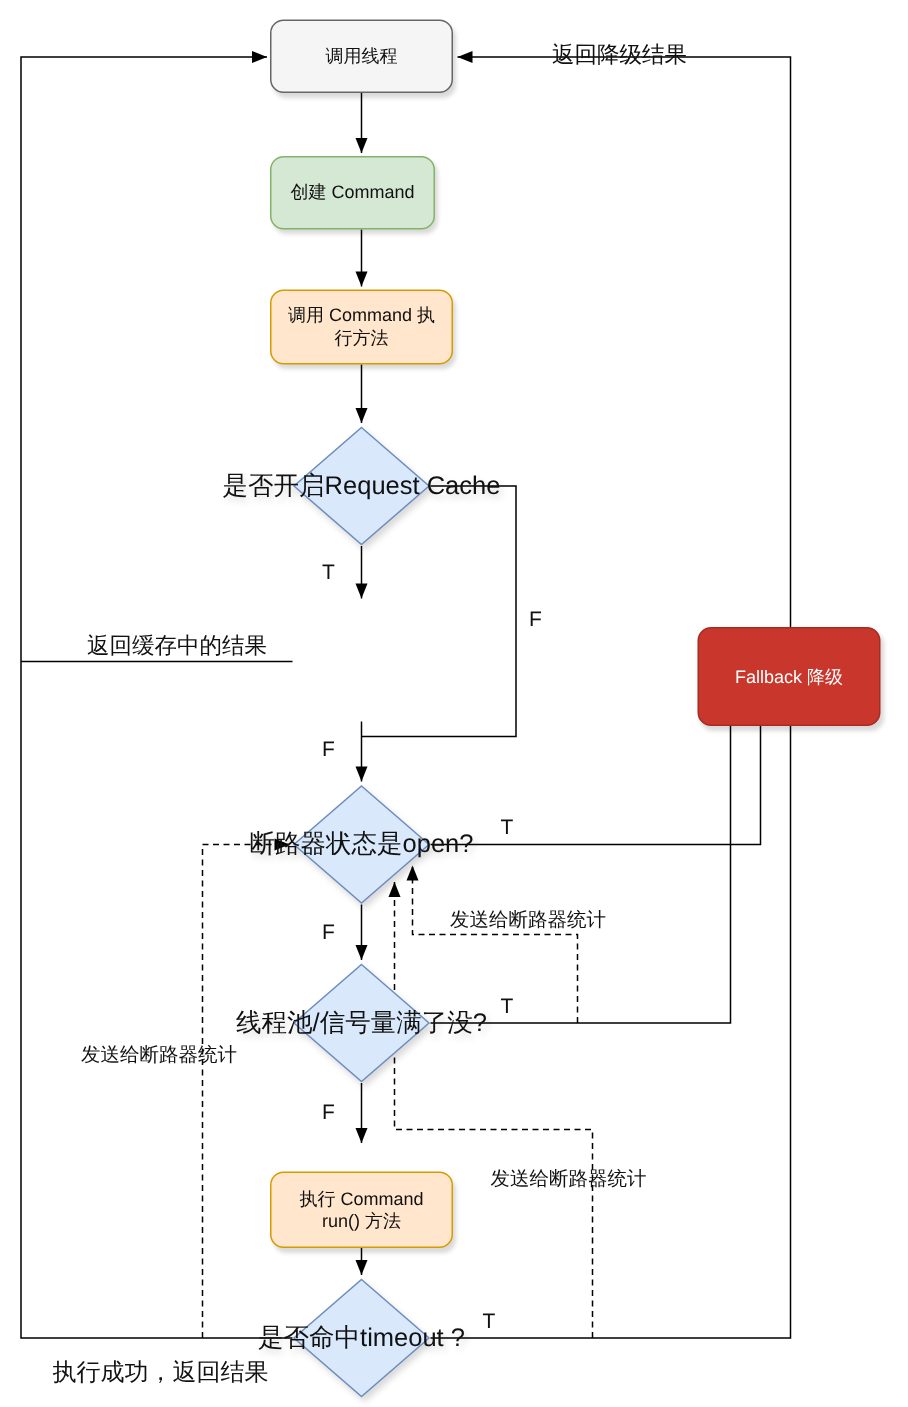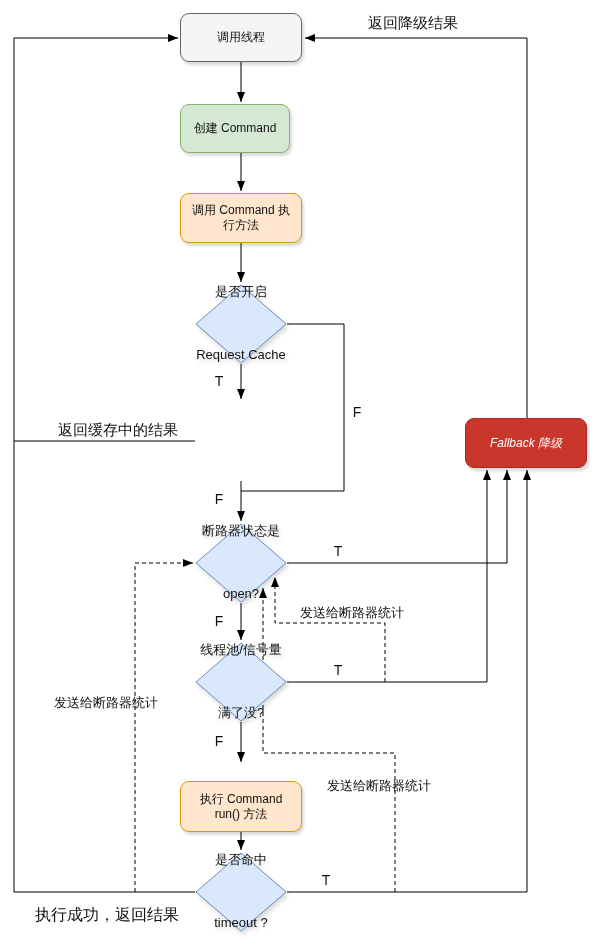--- a/index.html
+++ b/index.html
@@ -19,22 +19,22 @@
   .shape span{display:block;}
   .term{background:var(--terminator-fill,#f5f5f5);border-color:var(--terminator-stroke,#666);}
   .green{background:var(--create-fill,#d5e8d4);border-color:var(--create-stroke,#82b366);}
   .orange{background:var(--action-fill,#ffe6cc);border-color:var(--action-stroke,#d79b00);justify-content:center;}
   .red{background:var(--fallback-fill,#c9362c);border-color:var(--fallback-stroke,#a82a21);color:var(--fallback-text,#fff);}
   .decision{position:absolute;width:92px;height:80px;filter:drop-shadow(2px 3px 2px rgba(0,0,0,0.15));}
   .decision svg{position:absolute;left:0;top:0;}
   .decision polygon{fill:var(--decision-fill,#dae8fc);stroke:var(--decision-stroke,#6c8ebf);stroke-width:1;}
   .dlabel{
     position:absolute;left:-10px;right:-10px;top:0;bottom:0;
-    display:flex;flex-direction:column;align-items:center;justify-content:space-between;
-    font-size:13px;line-height:1.3;text-align:center;white-space:nowrap;
+    display:flex;flex-direction:row;align-items:center;justify-content:center;
+    font-size:17px;line-height:1.3;text-align:center;white-space:nowrap;
   }
   .elabel{position:absolute;font-size:13px;text-align:center;}
   .big{font-size:15px;}
   .bigger{font-size:16px;}
   .tf{position:absolute;width:16px;font-size:14px;text-align:center;}
 </style>
 </head>
 <body>
 
 <div id="canvas">
@@ -85,21 +85,21 @@
   <div class="shape orange" style="left:180px;top:193px;width:122px;height:50px;">
     <span>调用 Command 执</span>
     <span>行方法</span>
   </div>
 
   <div class="shape orange" style="left:180px;top:764px;width:122px;height:51px;margin-top:17px;">
     <span>执行 Command</span>
     <span>run() 方法</span>
   </div>
 
-  <div class="shape red" style="left:465px;top:418px;width:122px;height:50px;font-style:italic;">
+  <div class="shape red" style="left:465px;top:418px;width:122px;height:66px;">
     <span>Fallback 降级</span>
   </div>
 
   <div class="decision" style="left:195px;top:284px;">
     <svg width="92" height="80">
         <polygon points="46,1 91,40 46,79 1,40"></polygon>
       </svg>
     <div class="dlabel">
       <span>是否开启</span>
       <span>Request Cache</span>
@@ -130,21 +130,21 @@
   <div class="decision" style="left:195px;top:852px;">
     <svg width="92" height="80">
         <polygon points="46,1 91,40 46,79 1,40"></polygon>
       </svg>
     <div class="dlabel">
       <span>是否命中</span>
       <span>timeout ?</span>
     </div>
   </div>
 
-  <div class="elabel big" style="left:353px;top:14px;width:120px;text-align:center;">返回降级结果</div>
+  <div class="elabel big" style="left:353px;top:27px;width:120px;text-align:center;">返回降级结果</div>
   <div class="elabel big" style="left:50px;top:421px;width:136px;">返回缓存中的结果</div>
   <div class="elabel bigger" style="left:25px;top:905px;width:164px;">执行成功，返回结果</div>
   <div class="elabel" style="left:50px;top:694px;width:112px;">发送给断路器统计</div>
   <div class="elabel" style="left:296px;top:604px;width:112px;">发送给断路器统计</div>
   <div class="elabel" style="left:321px;top:777px;width:116px;">发送给断路器统计</div>
 
   <div class="tf" style="left:211px;top:373px;">T</div>
   <div class="tf" style="left:349px;top:404px;">F</div>
   <div class="tf" style="left:211px;top:491px;">F</div>
   <div class="tf" style="left:330px;top:543px;">T</div>

